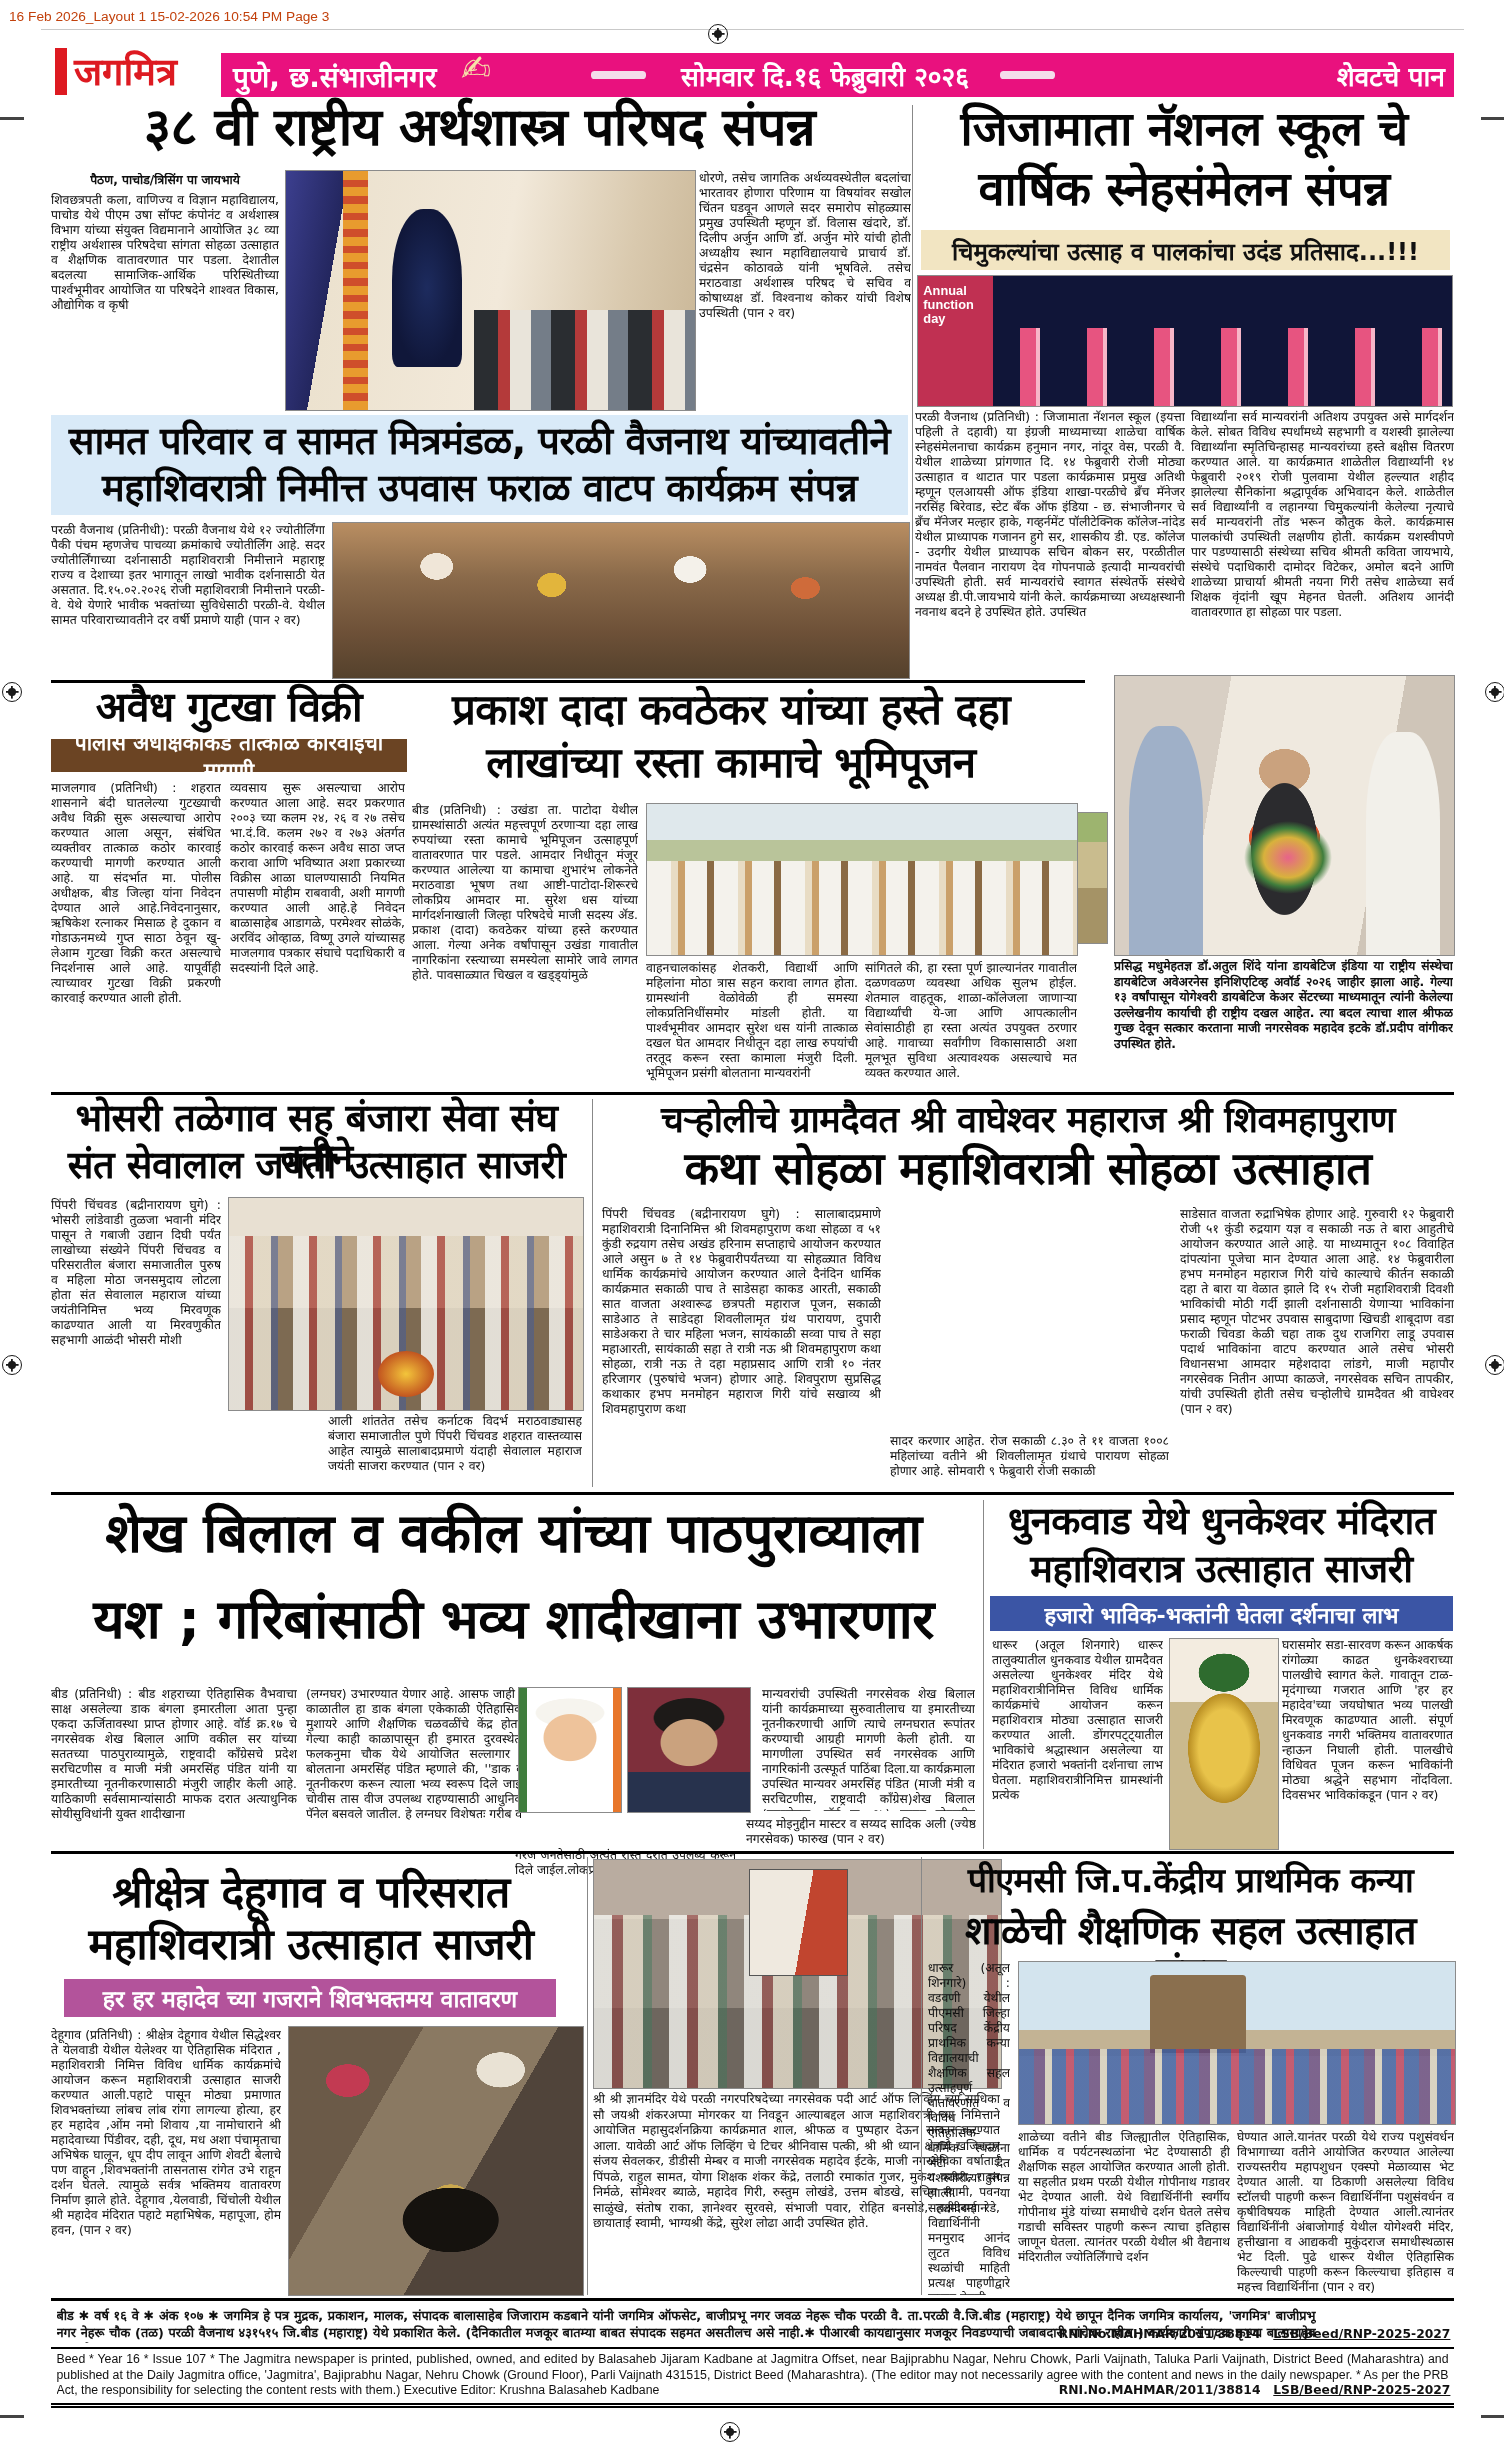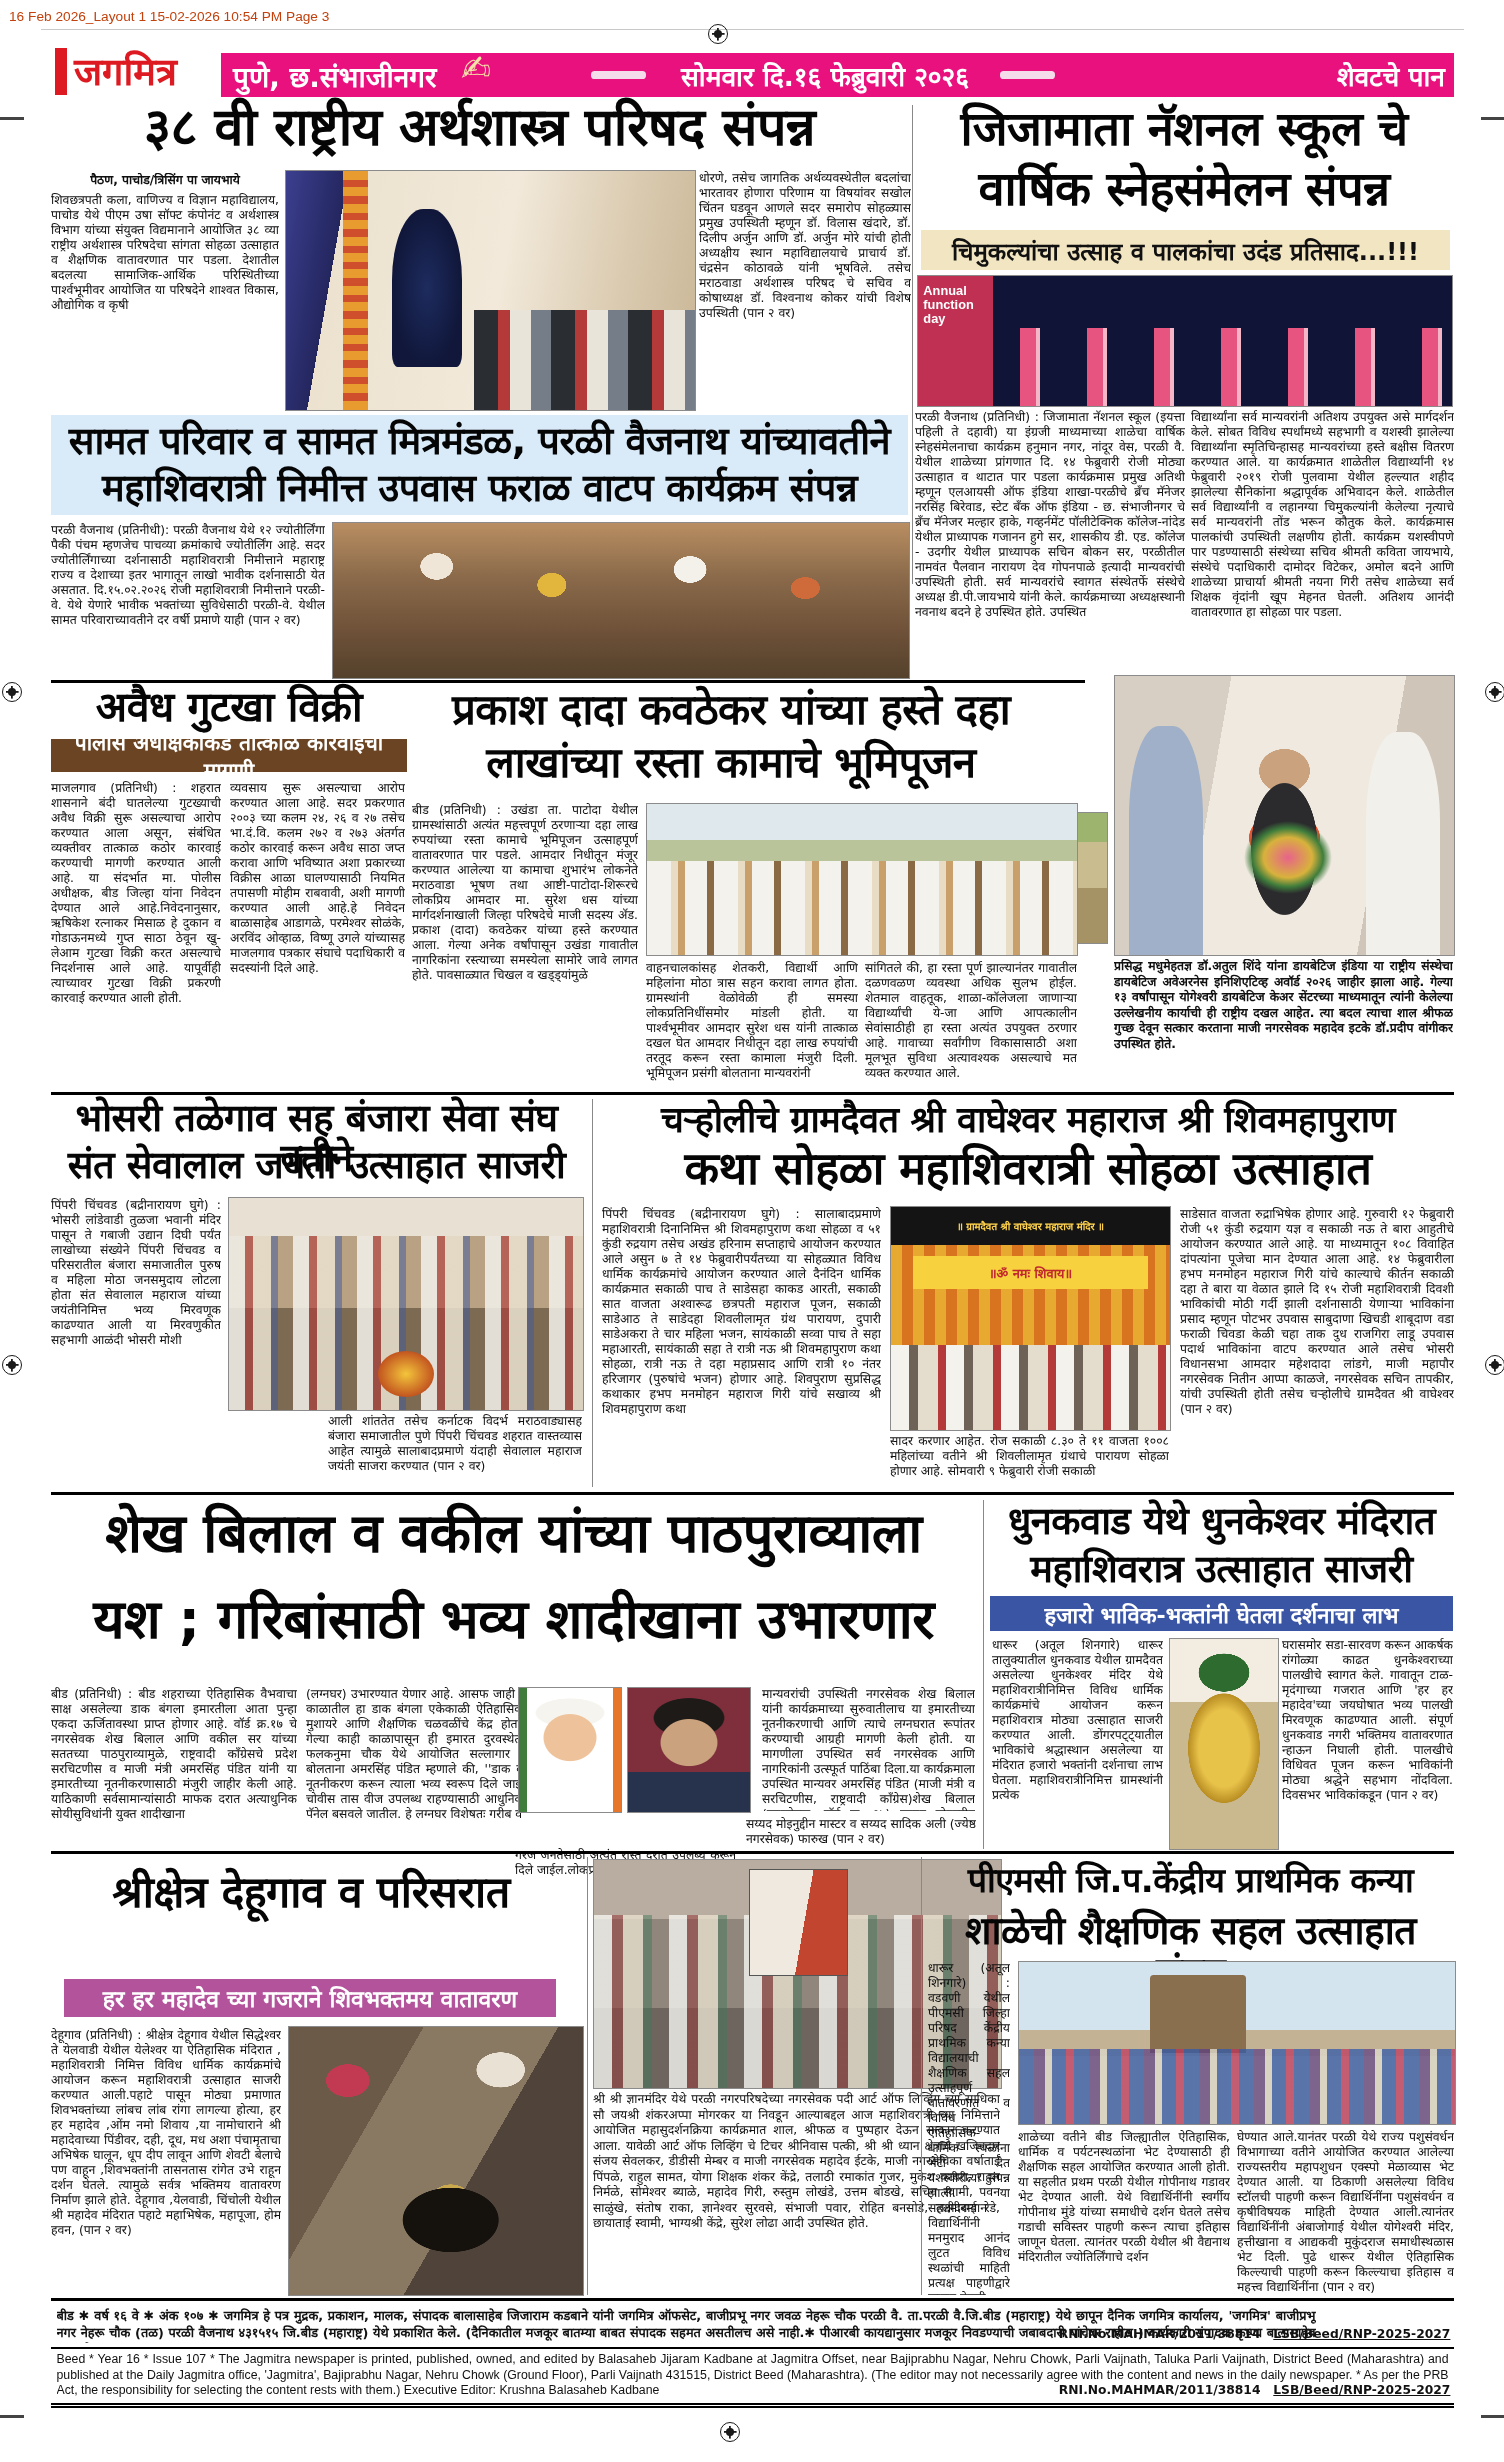--- a/index.html
+++ b/index.html
@@ -122,25 +122,20 @@
   <div class="ph" style="left:228px;top:1197px;width:354px;height:212px;background:linear-gradient(#e8e0d2 0 18%,#b9a284 18% 52%,#7d6a52 52% 100%);">
     <div class="fig" style="left:0;top:18%;width:100%;height:82%;background:repeating-linear-gradient(90deg,rgba(244,242,236,.85) 0 16.4px,rgba(180,58,58,.6) 16.4px 24px,rgba(234,226,208,.85) 24px 42px,rgba(60,90,160,.5) 42px 49px,transparent 49px 64px);"></div>
     <div class="fig" style="left:42%;bottom:6%;width:16%;height:22%;background:radial-gradient(closest-side,#f3c53b,#c2541f);border-radius:50%;"></div>
   </div>
   <div class="bt" style="left:328px;top:1414px;width:254px;height:75px;">आली शांततेत तसेच कर्नाटक विदर्भ मराठवाड्यासह बंजारा समाजातील पुणे पिंपरी चिंचवड शहरात वास्तव्यास आहेत त्यामुळे सालाबादप्रमाणे यंदाही सेवालाल महाराज जयंती साजरा करण्यात (पान २ वर)</div>
   <div class="vr" style="left:592px;top:1099px;height:388px;"></div>
 
   <div class="hl" style="left:602px;top:1101px;width:852px;font-size:36px;">चऱ्होलीचे ग्रामदैवत श्री वाघेश्वर महाराज श्री शिवमहापुराण</div>
   <div class="hl" style="left:602px;top:1145px;width:852px;font-size:45px;">कथा सोहळा महाशिवरात्री सोहळा उत्साहात</div>
   <div class="bt" style="left:602px;top:1207px;width:279px;height:281px;">पिंपरी चिंचवड (बद्रीनारायण घुगे) : सालाबादप्रमाणे महाशिवरात्री दिनानिमित्त श्री शिवमहापुराण कथा सोहळा व ५१ कुंडी रुद्रयाग तसेच अखंड हरिनाम सप्ताहाचे आयोजन करण्यात आले असुन ७ ते १४ फेब्रुवारीपर्यंतच्या या सोहळ्यात विविध धार्मिक कार्यक्रमांचे आयोजन करण्यात आले दैनंदिन धार्मिक कार्यक्रमात सकाळी पाच ते साडेसहा काकड आरती, सकाळी सात वाजता अश्वारूढ छत्रपती महाराज पूजन, सकाळी साडेआठ ते साडेदहा शिवलीलामृत ग्रंथ पारायण, दुपारी साडेअकरा ते चार महिला भजन, सायंकाळी सव्वा पाच ते सहा महाआरती, सायंकाळी सहा ते रात्री नऊ श्री शिवमहापुराण कथा सोहळा, रात्री नऊ ते दहा महाप्रसाद आणि रात्री १० नंतर हरिजागर (पुरुषांचे भजन) होणार आहे. शिवपुराण सुप्रसिद्ध कथाकार हभप मनमोहन महाराज गिरी यांचे सखाव्य श्री शिवमहापुराण कथा</div>
-  <div class="ph" style="left:890px;top:1206px;width:279px;height:223px;background:repeating-linear-gradient(90deg,#e7a92f 0 11px,#d8731f 11px 22px);">
-    <div class="fig" style="left:0;top:0;width:100%;height:17%;background:#141414;color:#ffd34d;font-size:10px;font-weight:700;display:flex;align-items:center;justify-content:center;">॥ ग्रामदैवत श्री वाघेश्वर महाराज मंदिर ॥</div>
-    <div class="fig" style="left:8%;top:22%;width:84%;height:15%;background:#f7d23e;color:#c1272d;font-size:12.8px;font-weight:800;display:flex;align-items:center;justify-content:center;">॥ॐ नमः शिवाय॥</div>
-    <div class="fig" style="left:0;bottom:0;width:100%;height:38%;background:repeating-linear-gradient(90deg,#f4f2ec 0 18px,#6e6256 18px 27px,#e4dccc 27px 47px,#b43a3a 47px 55px);"></div>
-  </div>
   <div class="bt" style="left:890px;top:1434px;width:279px;height:55px;">सादर करणार आहेत. रोज सकाळी ८.३० ते ११ वाजता १००८ महिलांच्या वतीने श्री शिवलीलामृत ग्रंथाचे पारायण सोहळा होणार आहे. सोमवारी ९ फेब्रुवारी रोजी सकाळी</div>
   <div class="bt" style="left:1180px;top:1207px;width:274px;height:281px;">साडेसात वाजता रुद्राभिषेक होणार आहे. गुरुवारी १२ फेब्रुवारी रोजी ५१ कुंडी रुद्रयाग यज्ञ व सकाळी नऊ ते बारा आहुतीचे आयोजन करण्यात आले आहे. या माध्यमातून १०८ विवाहित दांपत्यांना पूजेचा मान देण्यात आला आहे. १४ फेब्रुवारीला हभप मनमोहन महाराज गिरी यांचे काल्याचे कीर्तन सकाळी दहा ते बारा या वेळात झाले दि १५ रोजी महाशिवरात्री दिवशी भाविकांची मोठी गर्दी झाली दर्शनासाठी येणाऱ्या भाविकांना प्रसाद म्हणून पोटभर उपवास साबुदाणा खिचडी शाबूदाण वडा फराळी चिवडा केळी चहा ताक दुध राजगिरा लाडू  उपवास पदार्थ भाविकांना वाटप करण्यात आले तसेच भोसरी विधानसभा आमदार महेशदादा लांडगे, माजी महापौर नगरसेवक नितीन आप्पा काळजे, नगरसेवक सचिन तापकीर, यांची उपस्थिती होती तसेच चऱ्होलीचे ग्रामदैवत श्री वाघेश्वर (पान २ वर)</div>
 
   <div class="hr" style="left:51px;top:1492px;width:1403px;height:2.7px;"></div>
 
   <div class="hl" style="left:51px;top:1505px;width:925px;font-size:54px;">शेख बिलाल व वकील यांच्या पाठपुराव्याला</div>
   <div class="hl" style="left:51px;top:1591px;width:925px;font-size:54px;">यश ; गरिबांसाठी भव्य शादीखाना उभारणार</div>
   <div class="bt" style="left:51px;top:1687px;width:246px;height:162px;">बीड (प्रतिनिधी) : बीड शहराच्या ऐतिहासिक वैभवाचा साक्ष असलेल्या डाक बंगला इमारतीला आता पुन्हा एकदा ऊर्जितावस्था प्राप्त होणार आहे. वॉर्ड क्र.१७ चे नगरसेवक शेख बिलाल आणि वकील सर यांच्या सततच्या पाठपुराव्यामुळे, राष्ट्रवादी काँग्रेसचे प्रदेश सरचिटणीस व माजी मंत्री अमरसिंह पंडित यांनी या इमारतीच्या नूतनीकरणासाठी मंजुरी जाहीर केली आहे. याठिकाणी सर्वसामान्यांसाठी माफक दरात अत्याधुनिक सोयीसुविधांनी युक्त शादीखाना</div>
   <div class="bt" style="left:306px;top:1687px;width:248px;height:162px;">(लग्नघर) उभारण्यात येणार आहे. आसफ जाही सल्तनत काळातील हा डाक बंगला एकेकाळी ऐतिहासिक सभा, मुशायरे आणि शैक्षणिक चळवळींचे केंद्र होता. मात्र, गेल्या काही काळापासून ही इमारत दुरवस्थेत होती. फलकनुमा चौक येथे आयोजित सल्लागार बैठकीत बोलताना अमरसिंह पंडित म्हणाले की, ''डाक बंगल्याचे नूतनीकरण करून त्याला भव्य स्वरूप दिले जाईल. येथे चोवीस तास वीज उपलब्ध राहण्यासाठी आधुनिक सोलर पॅनेल बसवले जातील. हे लग्नघर विशेषतः गरीब व</div>
   <div class="ph" style="left:518px;top:1687px;width:102px;height:124px;background:radial-gradient(27px 24px at 50% 40%,#eec39b 96%,transparent),radial-gradient(35px 14.6px at 50% 20%,#f6f4ee 96%,transparent),linear-gradient(90deg,#3f7d3c 0 8%,#fff 8% 92%,#e8762a 92%),linear-gradient(#cfc8bb 0 60%,#f3f1ea 60% 100%);"></div>
@@ -153,20 +148,21 @@
   <div class="hl" style="left:990px;top:1501px;width:463px;font-size:38px;">धुनकवाड येथे धुनकेश्वर मंदिरात</div>
   <div class="hl" style="left:990px;top:1549px;width:463px;font-size:38px;">महाशिवरात्र उत्साहात साजरी</div>
   <div class="bar" style="left:990px;top:1596px;width:463px;height:35px;background:#3b55a5;font-size:22px;">हजारो भाविक-भक्तांनी घेतला दर्शनाचा लाभ</div>
   <div class="bt" style="left:992px;top:1638px;width:171px;height:210px;">धारूर (अतूल शिनगारे) धारूर तालुक्यातील धुनकवाड येथील ग्रामदैवत असलेल्या धुनकेश्वर मंदिर येथे महाशिवरात्रीनिमित्त विविध धार्मिक कार्यक्रमांचे आयोजन करून महाशिवरात्र मोठ्या उत्साहात साजरी करण्यात आली. डोंगरपट्ट्यातील भाविकांचे श्रद्धास्थान असलेल्या या मंदिरात हजारो भक्तांनी दर्शनाचा लाभ घेतला. महाशिवरात्रीनिमित्त ग्रामस्थांनी प्रत्येक</div>
   <div class="ph" style="left:1169px;top:1638px;width:108px;height:210px;background:radial-gradient(36px 27px at 50% 16%,#2e6b2e 70%,transparent 71%),radial-gradient(42px 64px at 50% 52%,#e8c34a 0 60%,#b98e23 85%,transparent 86%),linear-gradient(#f3ece0 0 30%,#cab98e 30% 100%);"></div>
   <div class="bt" style="left:1282px;top:1638px;width:171px;height:210px;">घरासमोर सडा-सारवण करून आकर्षक रांगोळ्या काढत धुनकेश्वराच्या पालखीचे स्वागत केले. गावातून टाळ-मृदंगाच्या गजरात आणि 'हर हर महादेव'च्या जयघोषात भव्य पालखी मिरवणूक काढण्यात आली. संपूर्ण धुनकवाड नगरी भक्तिमय वातावरणात न्हाऊन निघाली होती. पालखीचे विधिवत पूजन करून भाविकांनी मोठ्या श्रद्धेने सहभाग नोंदविला. दिवसभर भाविकांकडून (पान २ वर)</div>
 
   <div class="hr" style="left:51px;top:1851px;width:1403px;height:2.7px;"></div>
 
   <div class="hl" style="left:51px;top:1870px;width:520px;font-size:43px;">श्रीक्षेत्र देहूगाव व परिसरात</div>
+  <div class="hl" style="left:51px;top:1922px;width:520px;font-size:43px;">महाशिवरात्री उत्साहात साजरी</div>
   <div class="bar" style="left:64px;top:1979px;width:492px;height:38px;background:#b3539b;font-size:23px;">हर हर महादेव च्या गजराने शिवभक्तमय वातावरण</div>
   <div class="bt" style="left:51px;top:2028px;width:230px;height:266px;">देहूगाव (प्रतिनिधी) : श्रीक्षेत्र देहूगाव येथील सिद्धेश्वर ते येलवाडी येथील येलेश्वर या ऐतिहासिक मंदिरात , महाशिवरात्री निमित्त विविध धार्मिक कार्यक्रमांचे आयोजन करून महाशिवरात्री उत्साहात साजरी करण्यात आली.पहाटे पासून मोठ्या प्रमाणात शिवभक्तांच्या लांबच लांब रांगा लागल्या होत्या, हर हर महादेव ,ओंम नमो शिवाय ,या नामोचाराने  श्री महादेवाच्या पिंडीवर, दही, दूध, मध अशा पंचामृताचा अभिषेक घालून, धूप दीप लावून आणि शेवटी बेलाचे पण वाहून ,शिवभक्तांनी तासनतास रांगेत उभे राहून दर्शन घेतले. त्यामुळे सर्वत्र भक्तिमय वातावरण निर्माण झाले होते. देहूगाव ,येलवाडी, चिंचोली येथील श्री महादेव मंदिरात पहाटे महाभिषेक, महापूजा, होम हवन,  (पान २ वर)</div>
   <div class="ph" style="left:288px;top:2026px;width:294px;height:268px;background:radial-gradient(82px 55px at 55% 72%,#15120e 58%,transparent 59%),radial-gradient(27px 20px at 55% 64%,#caa84e 70%,transparent 71%),radial-gradient(36px 27px at 20% 20%,#c23a52 60%,transparent 61%),radial-gradient(40px 29px at 72% 16%,#e9e2d4 60%,transparent 61%),linear-gradient(120deg,#6b5a48 0 30%,#8a7962 30% 60%,#50443a 60% 100%);"></div>
 
   <div class="ph" style="left:593px;top:1859px;width:407px;height:228px;background:linear-gradient(#b9aca0 0 26%,#90867c 26% 65%,#6e665e 65% 100%);">
     <div class="fig" style="left:0;top:24%;width:100%;height:76%;background:repeating-linear-gradient(90deg,rgba(245,245,240,.8) 0 18px,rgba(150,60,60,.55) 18px 29px,rgba(232,224,206,.8) 29px 49px,rgba(60,120,90,.45) 49px 58px,transparent 58px 75px);"></div>
     <div class="fig" style="left:38%;top:4%;width:24%;height:46%;background:linear-gradient(100deg,#efe9df 0 55%,#c1452f 55%);border:1.8px solid #555;"></div>
   </div>
   <div class="cap" style="left:593px;top:2092px;width:407px;height:202px;font-weight:400;">श्री श्री ज्ञानमंदिर येथे परळी नगरपरिषदेच्या नगरसेवक पदी आर्ट ऑफ लिव्हिंग च्या साधिका सौ जयश्री शंकरअप्पा मोगरकर या निवडून आल्याबद्दल आज महाशिवरात्री च्या निमित्ताने आयोजित महासुदर्शनक्रिया कार्यक्रमात शाल, श्रीफळ व पुष्पहार देऊन सत्कार करण्यात आला. यावेळी आर्ट ऑफ लिव्हिंग चे टिचर श्रीनिवास पत्की, श्री श्री ध्यान क्षेत्राचे खजिनदार संजय सेवलकर, डीडीसी मेम्बर व माजी नगरसेवक महादेव ईटके, माजी नगरसेविका वर्षाताई पिंपळे, राहुल सामत, योगा शिक्षक शंकर केंद्रे, तलाठी रमाकांत गुजर, मुकेश काबरा, राहुल निर्मळे, सोमेश्वर ब्याळे, महादेव गिरी, रुस्तुम लोखंडे, उत्तम बोडखे, सचिन स्वामी, पवन साळुंखे, संतोष राका, ज्ञानेश्वर सुरवसे, संभाजी पवार, रोहित बनसोडे, लक्ष्मीबाई रेडे, छायाताई स्वामी, भाग्यश्री केंद्रे, सुरेश लोढा आदी उपस्थित होते.</div>
   <div class="vr" style="left:587px;top:1857px;height:438px;"></div>

